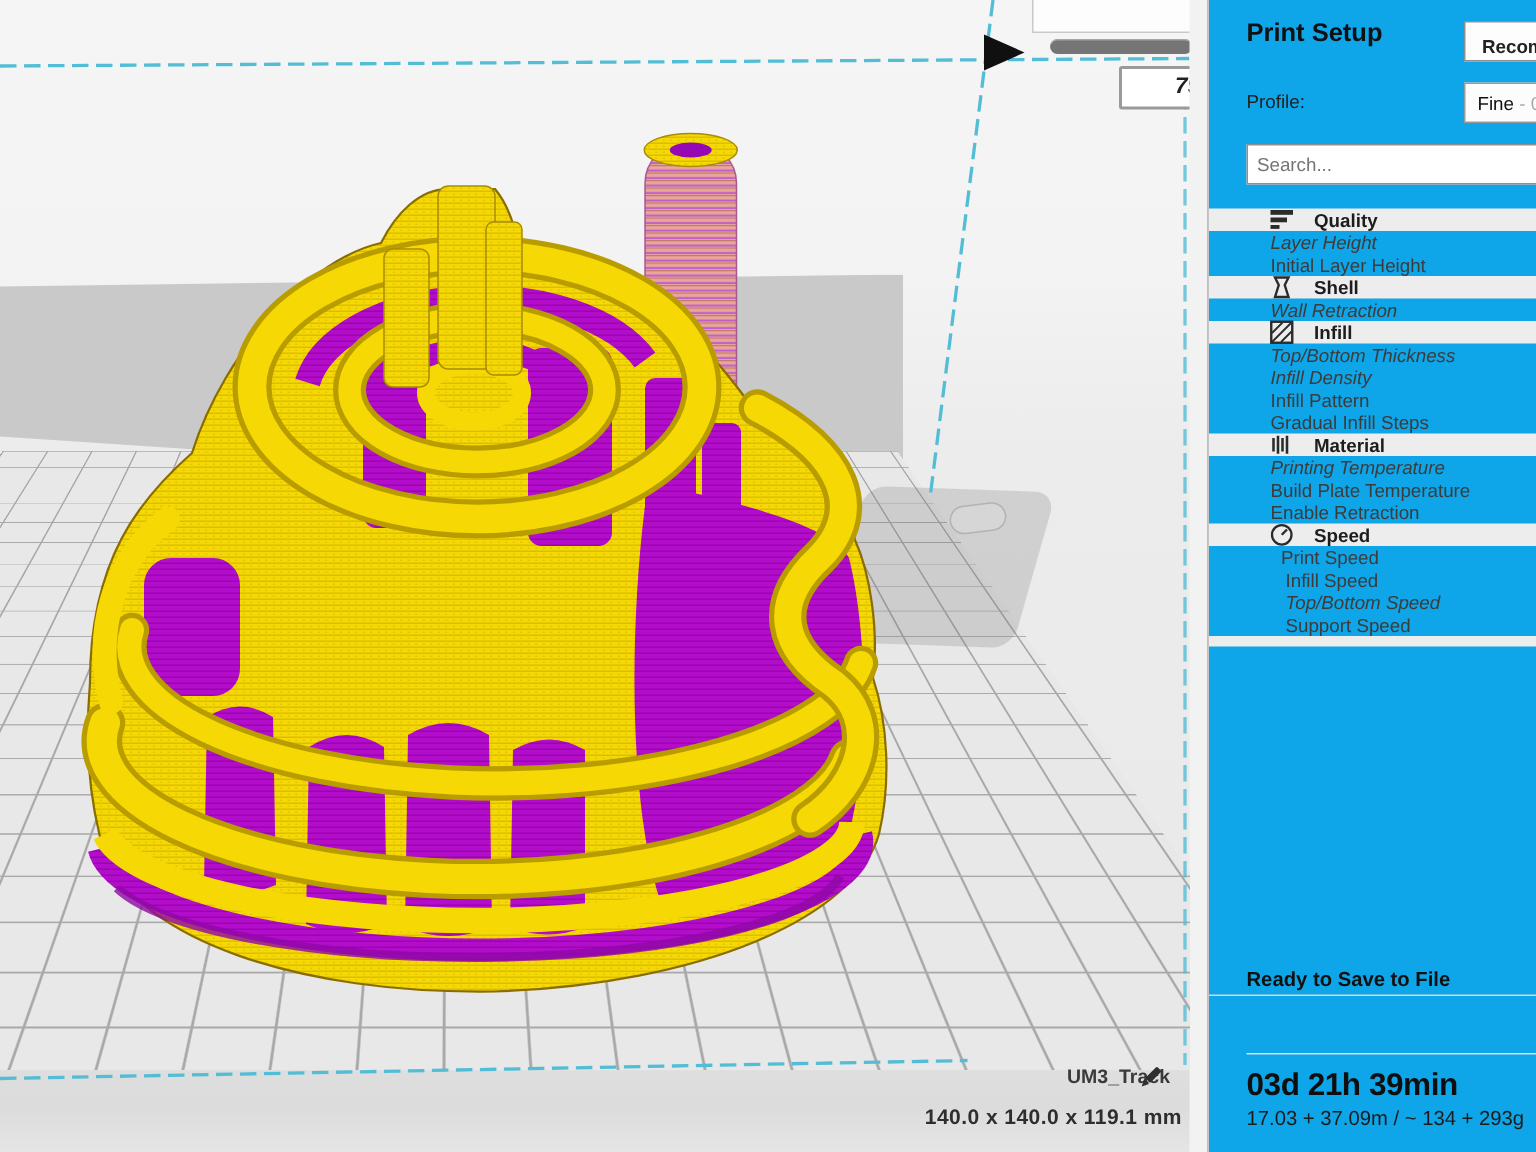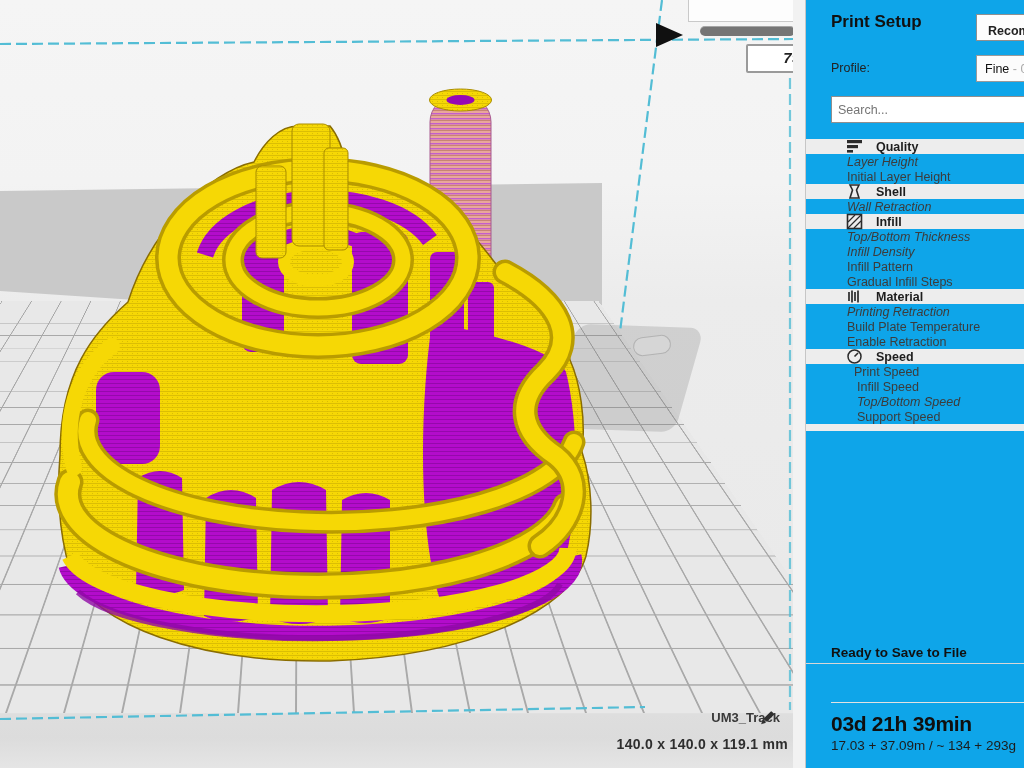--- a/index.html
+++ b/index.html
@@ -243,21 +243,21 @@
       <span class="lbl">Gradual Infill Steps</span>
       </div>
 
     <div class="row cat">
       <svg class="icon" viewBox="0 0 17 17">
         <path d="M3 4 v9 M6 2.5 v12 M9 4 v9 M12 2.5 v12" stroke="#2b2b2b" stroke-width="1.7" fill="none"></path>
       </svg>
       <span class="lbl">Material</span>
     </div>
     <div class="row it ind1">
-      <span class="lbl">Printing Retraction</span>
+      <span class="lbl">Printing Temperature</span>
       </div>
     <div class="row ind1">
       <span class="lbl">Build Plate Temperature</span>
       </div>
     <div class="row ind1">
       <span class="lbl">Enable Retraction</span>
       </div>
 
     <div class="row cat">
       <svg class="icon" viewBox="0 0 17 17">

